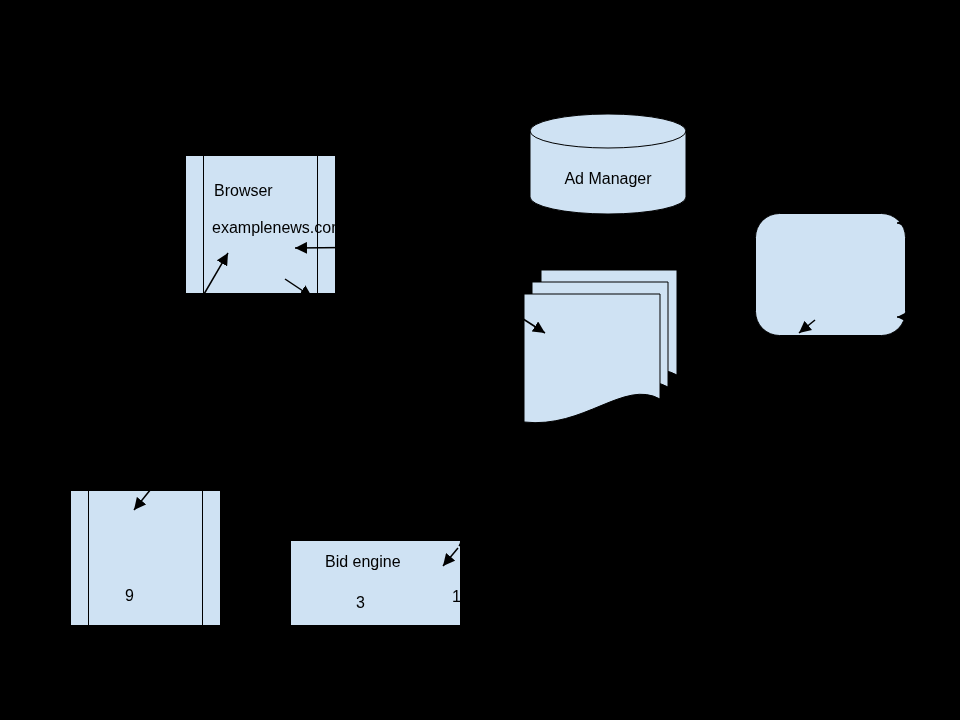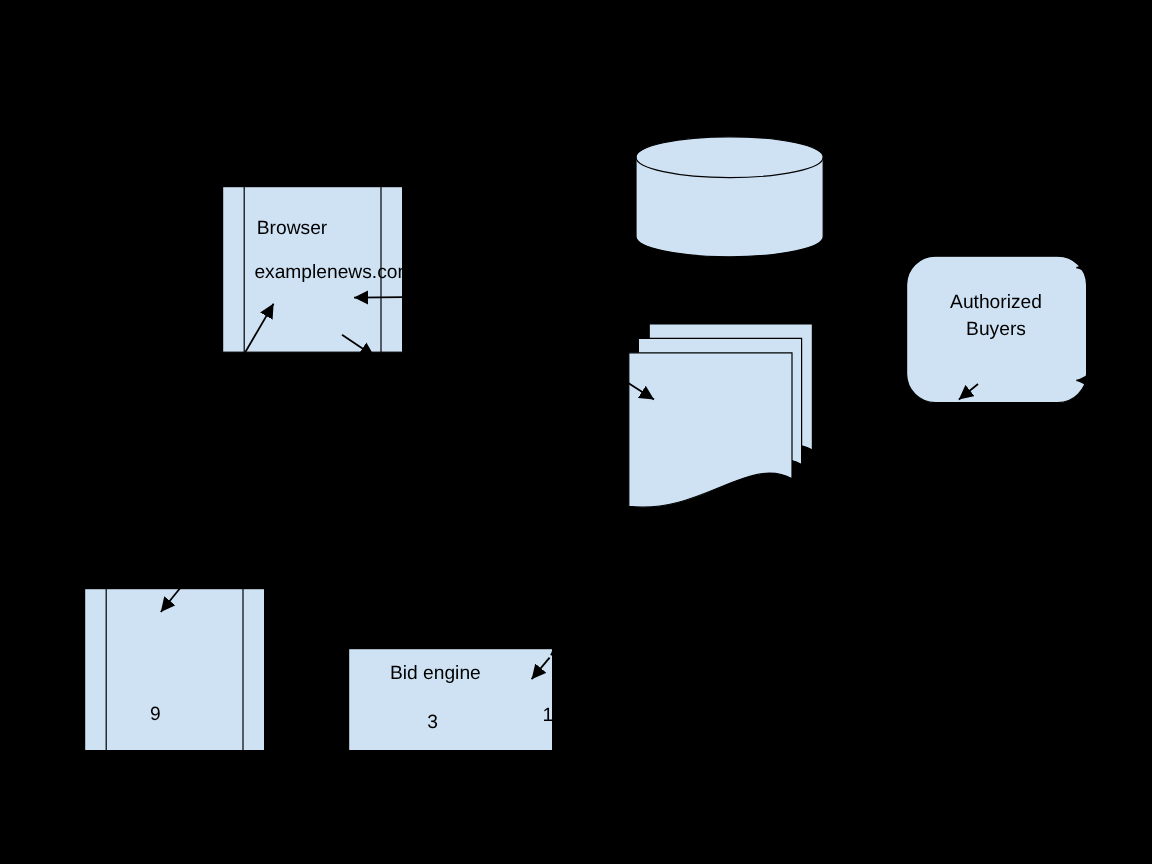--- a/index.html
+++ b/index.html
@@ -56,23 +56,23 @@
       <line x1="88.5" y1="490.5" x2="88.5" y2="625.5" stroke="#000"></line>
       <line x1="202.5" y1="490.5" x2="202.5" y2="625.5" stroke="#000"></line>
     </g>
 
     <rect x="290.5" y="540.5" width="170" height="85" fill="#cfe2f3" stroke="#000"></rect>
   </svg>
 
   <div class="label" style="left:214px; top:180px;">Browser</div>
   <div class="label small" style="left:212px; top:221px;">examplenews.com</div>
 
+  <div class="label center" style="left:530px; top:168px; width:156px;">Ad Manager</div>
 
 
-  <div class="label center" style="left:780px; top:242px; width:100px;">Authorized Buyers</div>
 
   <div class="label" style="left:125px; top:585px;">9</div>
 
   <div class="label" style="left:325px; top:551px;">Bid engine</div>
   <div class="label" style="left:356px; top:592px;">3</div>
   <div class="label" style="left:452px; top:586px;">1</div>
 
   <svg class="layer" viewBox="0 0 960 720">
     <defs>
       <marker id="ah" viewBox="0 0 10 10" refX="10" refY="5" markerWidth="8" markerHeight="8" orient="auto">

